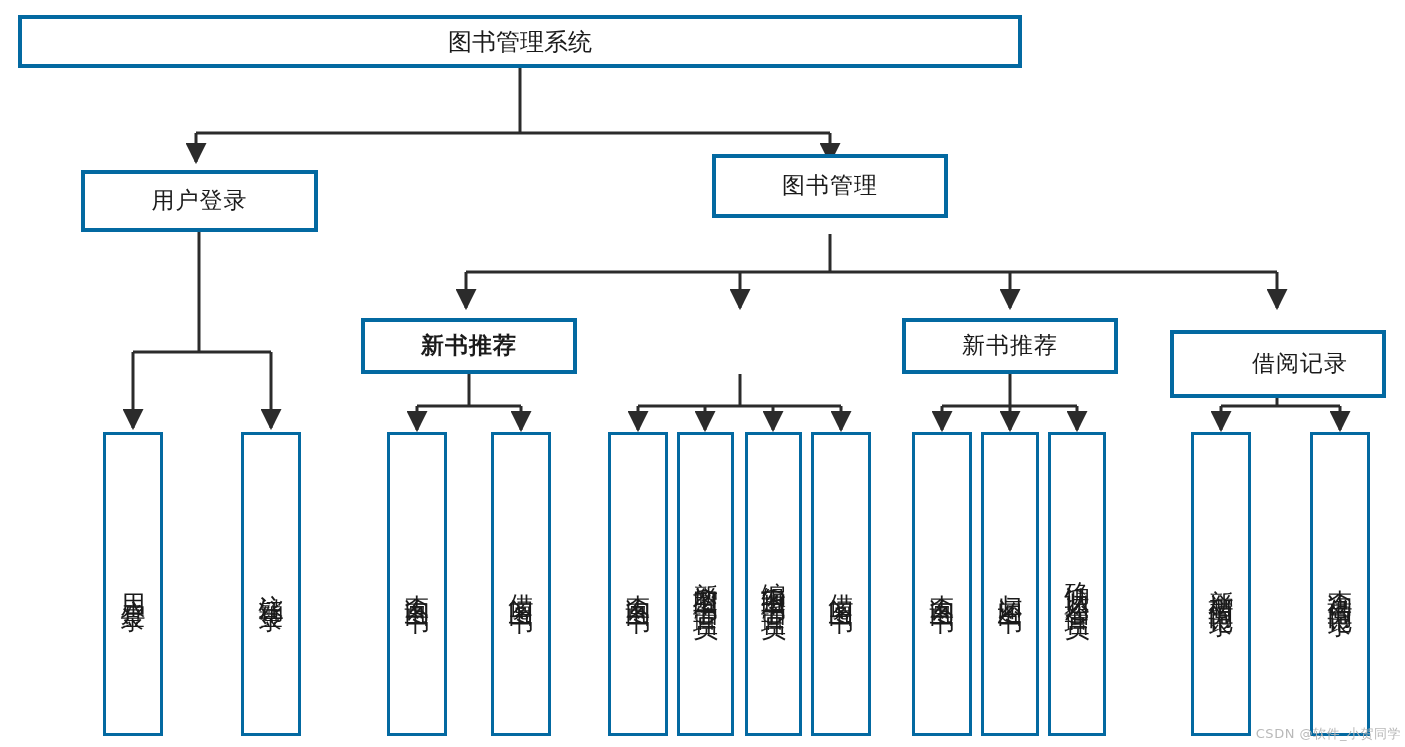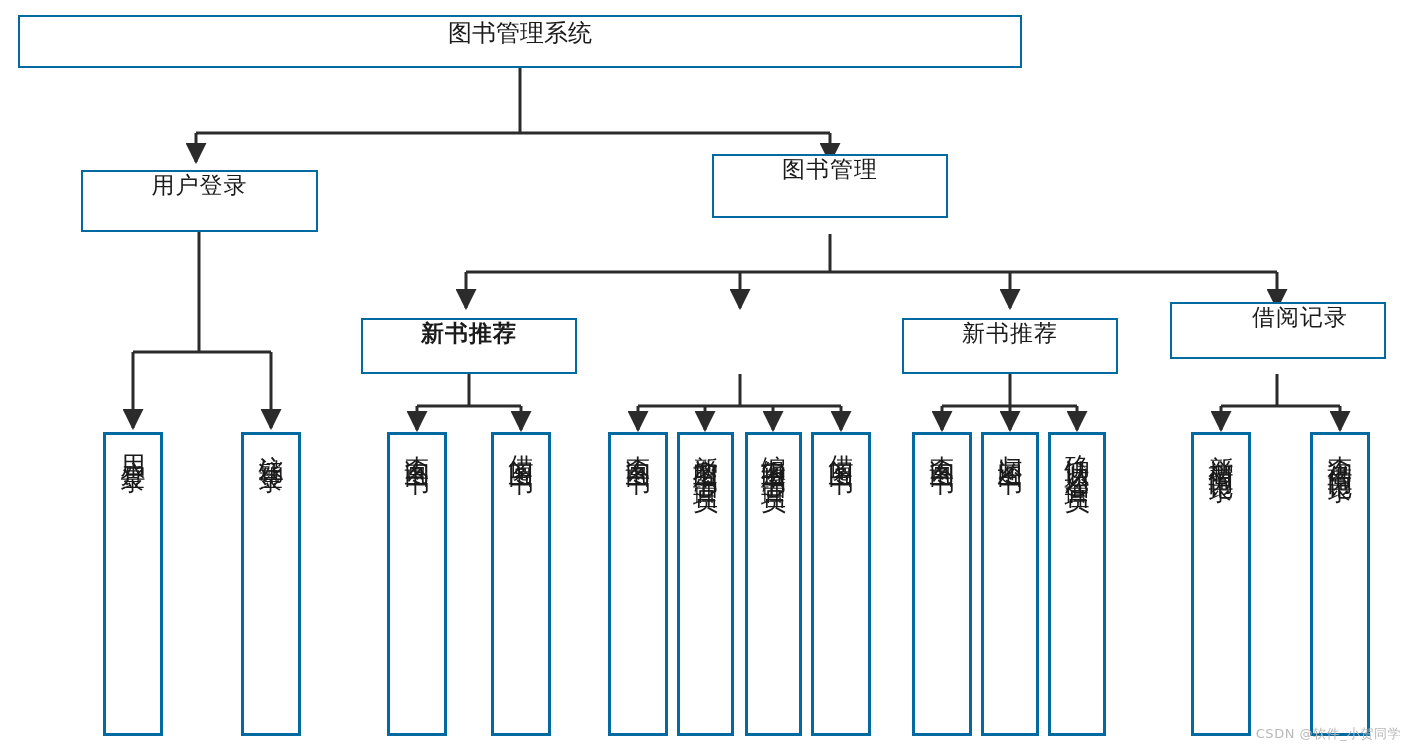--- a/index.html
+++ b/index.html
@@ -22,23 +22,23 @@
     left: 0;
     top: 0;
     width: 1405px;
     height: 747px;
     pointer-events: none;
   }
   .node {
     position: absolute;
     box-sizing: border-box;
     background: #ffffff;
-    border: 2px solid #0369a1;
+    border: 4px solid #0369a1;
     display: flex;
-    align-items: flex-start;
+    align-items: center;
     justify-content: center;
     color: #1a1a1a;
   }
   .node-h {
     font-size: 23px;
     letter-spacing: 1px;
     line-height: 1.2;
   }
   .node-title {
     font-size: 24px;
@@ -130,21 +130,21 @@
   <div class="node node-h" style="left:712px; top:154px; width:236px; height:64px;">
     <span>图书管理</span>
   </div>
 
   <div class="node node-h" style="left:361px; top:318px; width:216px; height:56px;font-weight:bold;">
     <span>新书推荐</span>
   </div>
   <div class="node node-h" style="left:902px; top:318px; width:216px; height:56px;">
     <span>新书推荐</span>
   </div>
-  <div class="node node-h" style="left:1170px; top:302px; width:216px; height:57px;padding-left:44px;">
+  <div class="node node-h" style="left:1170px; top:330px; width:216px; height:68px;padding-left:44px;">
     <span>借阅记录</span>
   </div>
 
   <div class="node leaf" style="left:103px; top:432px; width:60px; height:304px;">
     <span class="vtext">用户登录</span>
   </div>
   <div class="node leaf" style="left:241px; top:432px; width:60px; height:304px;">
     <span class="vtext">注销登录</span>
   </div>
 

